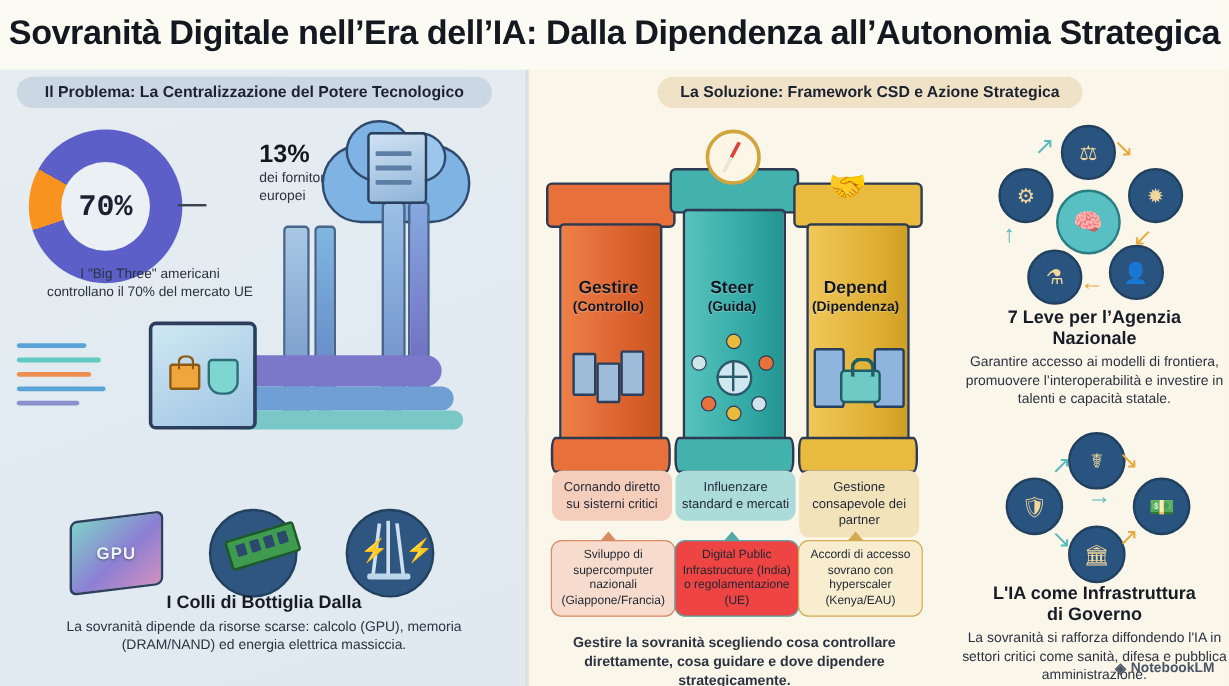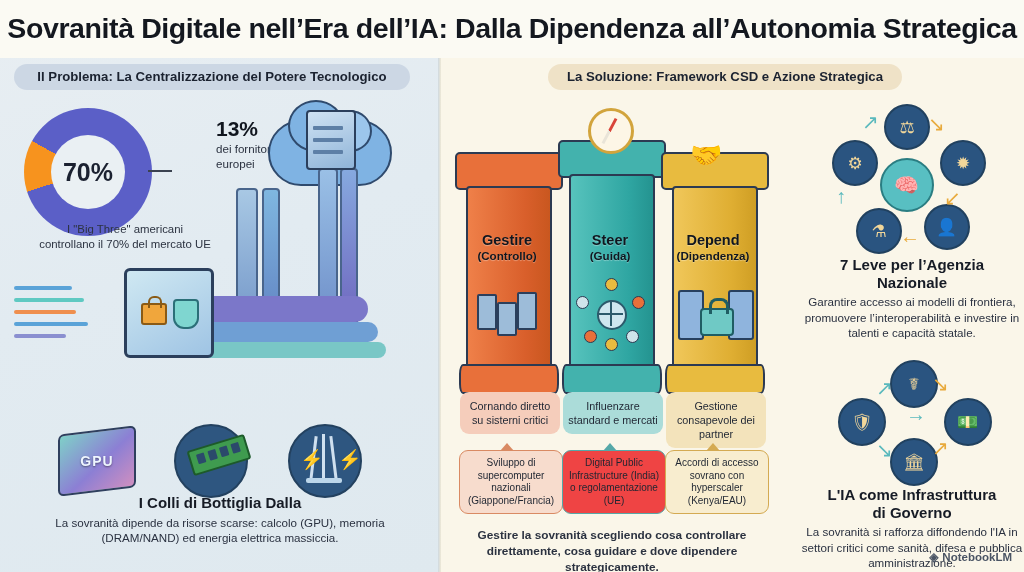--- a/index.html
+++ b/index.html
@@ -58,21 +58,21 @@
     background:conic-gradient(
       #5b5fc7 0deg 252deg,
       #f7931e 252deg 299deg,
       #5b5fc7 299deg 360deg);
   }
   .donut-hole{
     position:absolute;left:27px;top:27px;width:74px;height:74px;border-radius:50%;
     background:#eaf0f3;
     display:flex;align-items:center;justify-content:center;
   }
-  .donut-hole span{font-size:25px;font-weight:bold;color:#1b2130;}
+  .donut-hole span{font-size:25px;font-weight:bold;color:#1b2130;font-family:Liberation Mono, monospace;}
   .leader{position:absolute;left:148px;top:170px;width:24px;height:2px;background:#3b4250;}
   .lbl13{position:absolute;left:168px;top:118px;width:92px;margin-left:48px;}
   .lbl13 .n{font-size:21px;font-weight:bold;color:#11161f;line-height:1;}
   .lbl13 .t{font-size:11.6px;color:#2b3240;line-height:1.26;margin-top:3px;}
   .cloud{
     position:absolute;left:268px;top:120px;width:120px;height:62px;
     background:#7fb3e3;border:2.5px solid #2f4a6d;border-radius:34px;
   }
   .cloud:before{
     content:"";position:absolute;left:18px;top:-22px;width:52px;height:48px;

